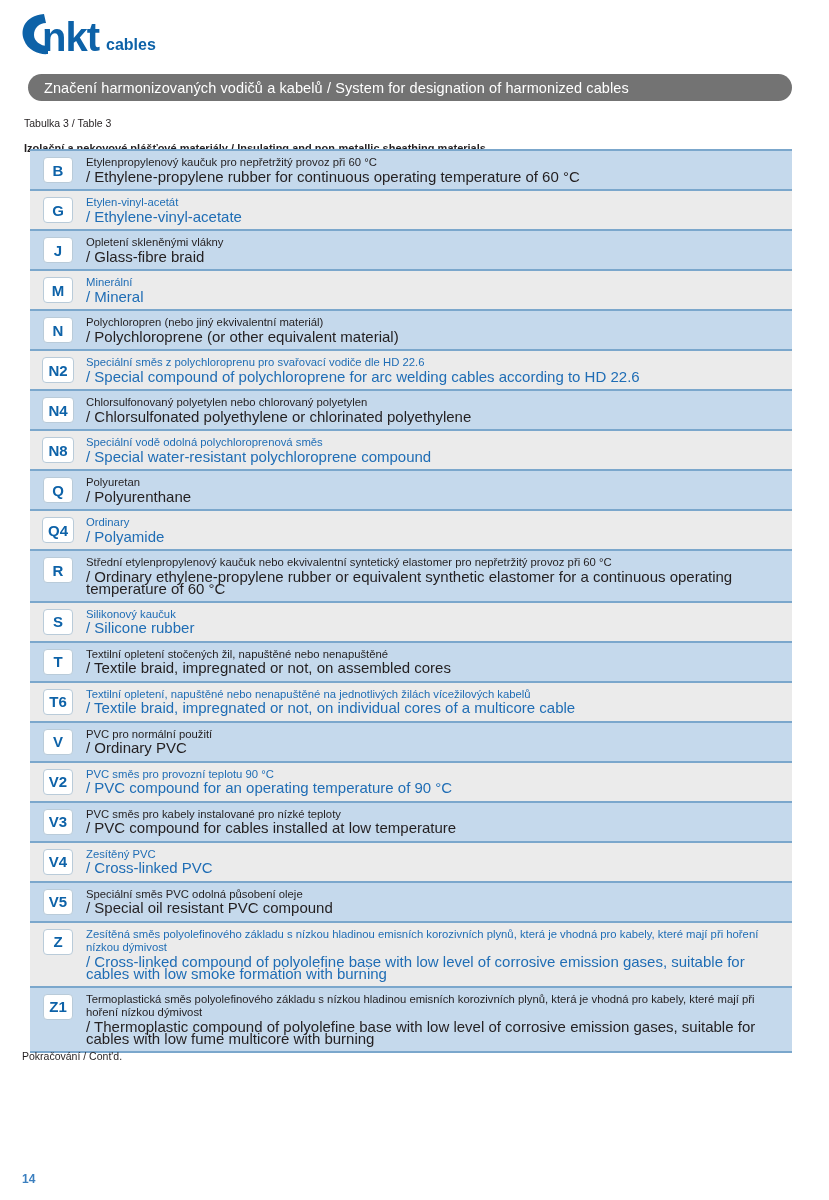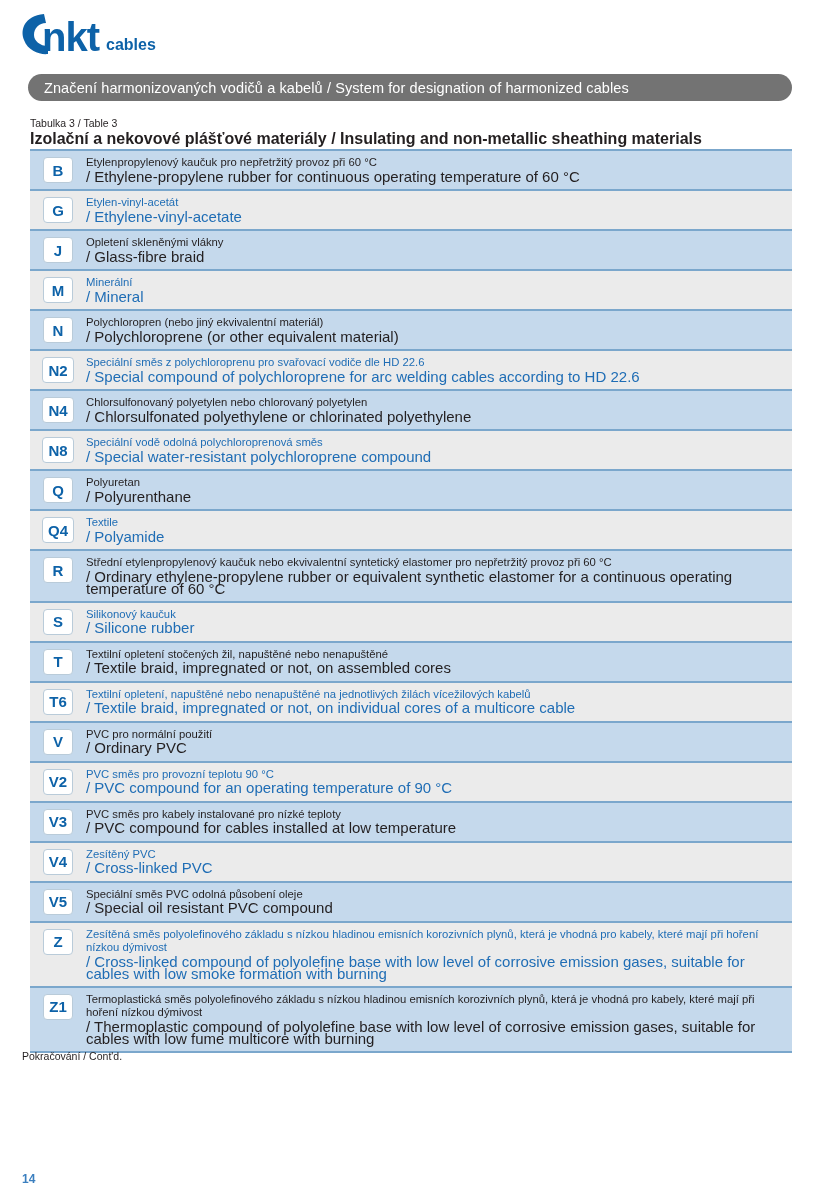--- a/index.html
+++ b/index.html
@@ -43,35 +43,35 @@
     font-size: 14.5px;
     font-weight: 400;
     padding-left: 16px;
     letter-spacing: 0.1px;
     white-space: nowrap;
   }
 
   
   .caption-wrap {
     position: absolute;
-    left: 30px;
+    left: 24px;
     top: 116px;
     width: 760px;
   }
   .caption-small {
     font-size: 10.5px;
     color: #231f20;
     line-height: 14px;
   }
   .caption-bold {
-    font-size: 16px;
+    font-size: 11px;
     font-weight: bold;
     color: #231f20;
     line-height: 16px;
-    margin-top: 1px;
+    margin-top: 10px;
   }
 
   
   .table {
     position: absolute;
     left: 30px;
     top: 149px;
     width: 762px;
     border-top: 2px solid #7ba7cc;
   }
@@ -244,21 +244,21 @@
       <div class="desc-cell">
         <p class="desc-cz">Polyuretan</p>
         <p class="desc-en">/ Polyurenthane</p>
       </div>
     </div>
     <div class="row even">
       <div class="code-cell">
         <div class="code-box">Q4</div>
       </div>
       <div class="desc-cell">
-        <p class="desc-cz">Textile</p>
+        <p class="desc-cz">Ordinary</p>
         <p class="desc-en">/ Polyamide</p>
       </div>
     </div>
     <div class="row odd">
       <div class="code-cell">
         <div class="code-box">R</div>
       </div>
       <div class="desc-cell">
         <p class="desc-cz">Střední etylenpropylenový kaučuk nebo ekvivalentní syntetický elastomer pro nepřetržitý provoz při 60 °C</p>
         <p class="desc-en">/ Ordinary ethylene-propylene rubber or equivalent synthetic elastomer for a continuous operating temperature of 60 °C</p>

